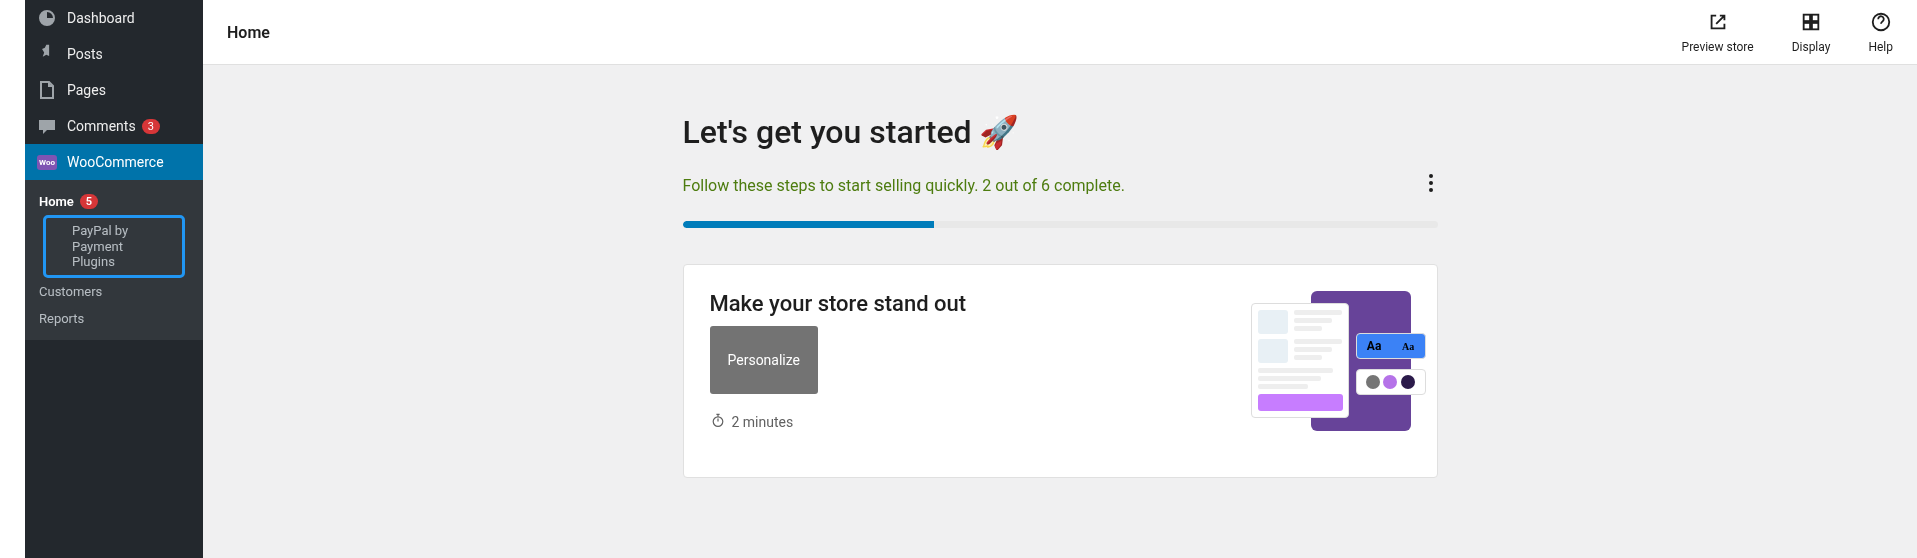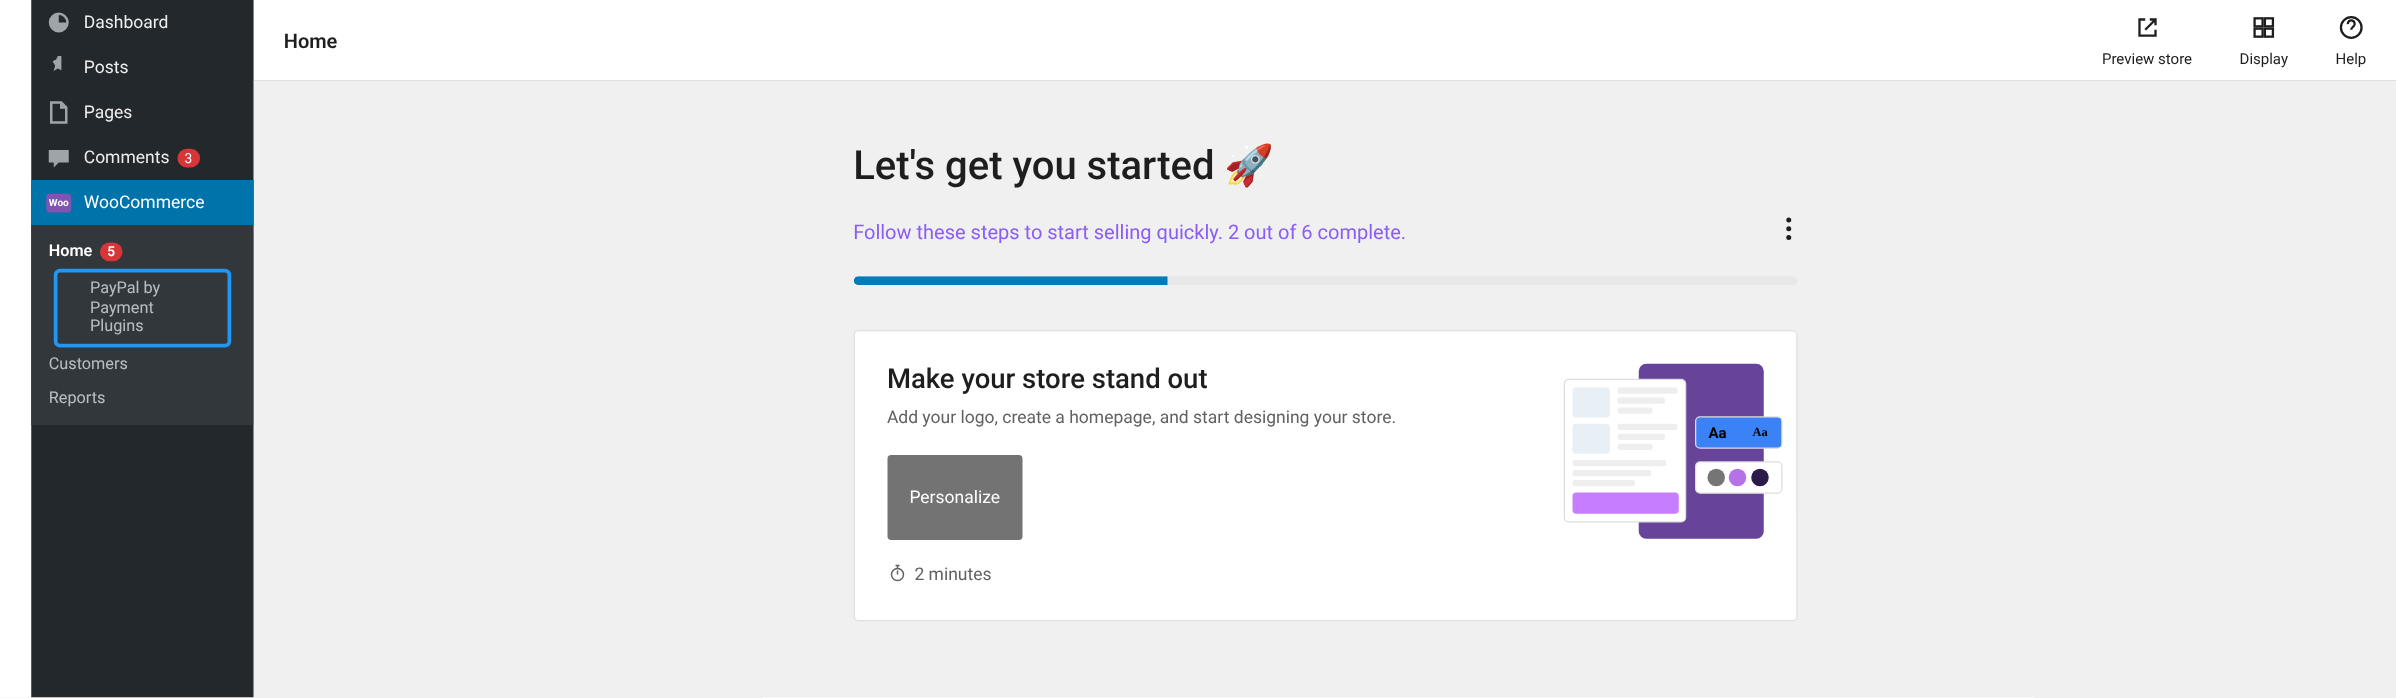--- a/index.html
+++ b/index.html
@@ -181,21 +181,21 @@
 }
 
 .subline-row {
   display: flex;
   justify-content: space-between;
   align-items: center;
 }
 
 .subline {
   font-size: 16px;
-  color: #8b5cf6;
+  color: #4d7c0f;
   margin-bottom: 20px;
 }
 
 .more-btn {
   cursor: pointer;
   padding: 4px;
   margin-bottom: 20px;
 }
 
 .progress-bar {
@@ -464,21 +464,20 @@
               </svg></span>
         </div>
       </div>
       <div class="progress-bar">
         <div class="progress-fill" style="width:33.3%"></div>
       </div>
 
       <div class="card">
         <div class="card-text">
           <h3 class="card-title">Make your store stand out</h3>
-          <p class="card-desc">Add your logo, create a homepage, and start designing your store.</p>
           <button class="btn-primary">Personalize</button>
           <div class="time-est">
             <span><svg width="16" height="16" viewBox="0 0 20 20" fill="none" stroke="#616161" stroke-width="1.5">
                   <circle cx="10" cy="12" r="6"></circle>
                   <path d="M10 8v4M8 3h4M10 3v3"></path>
                 </svg></span>
             <span>2 minutes</span>
           </div>
         </div>
         <div class="card-illustration">

